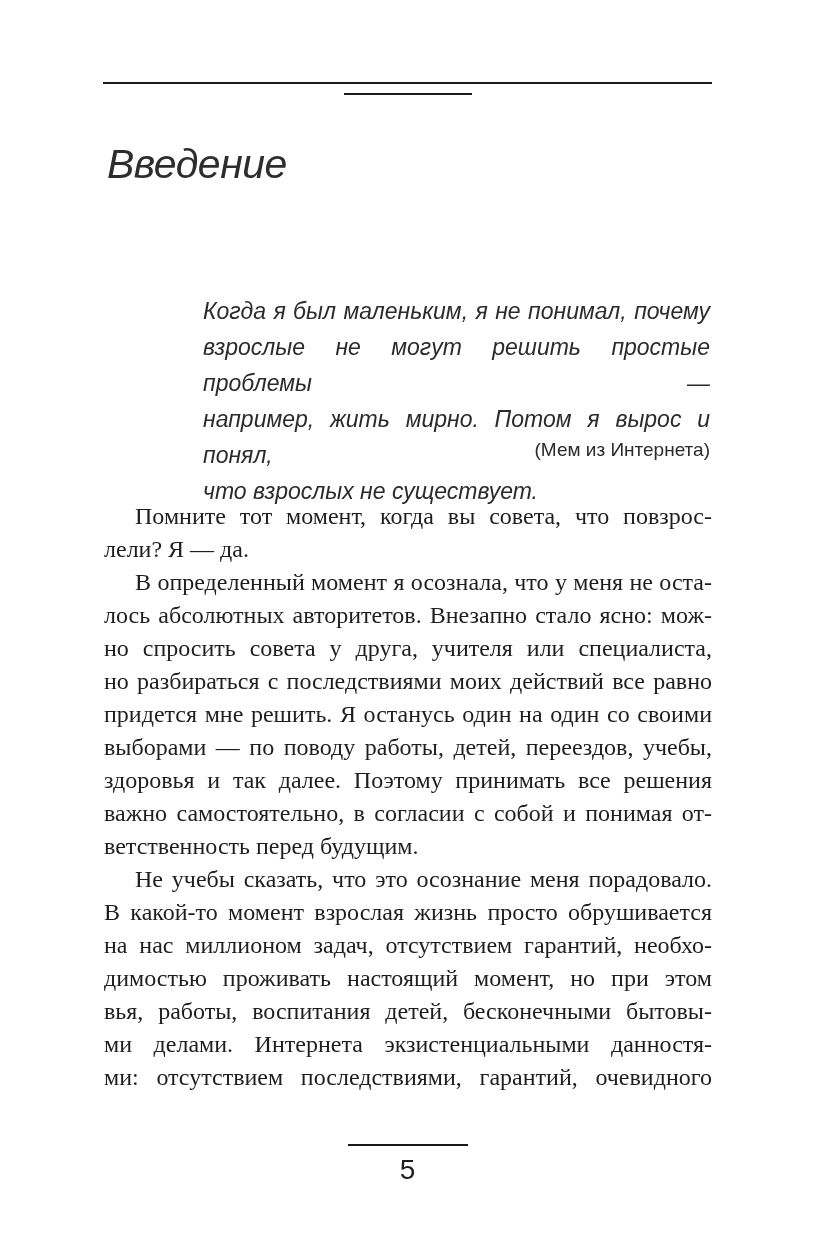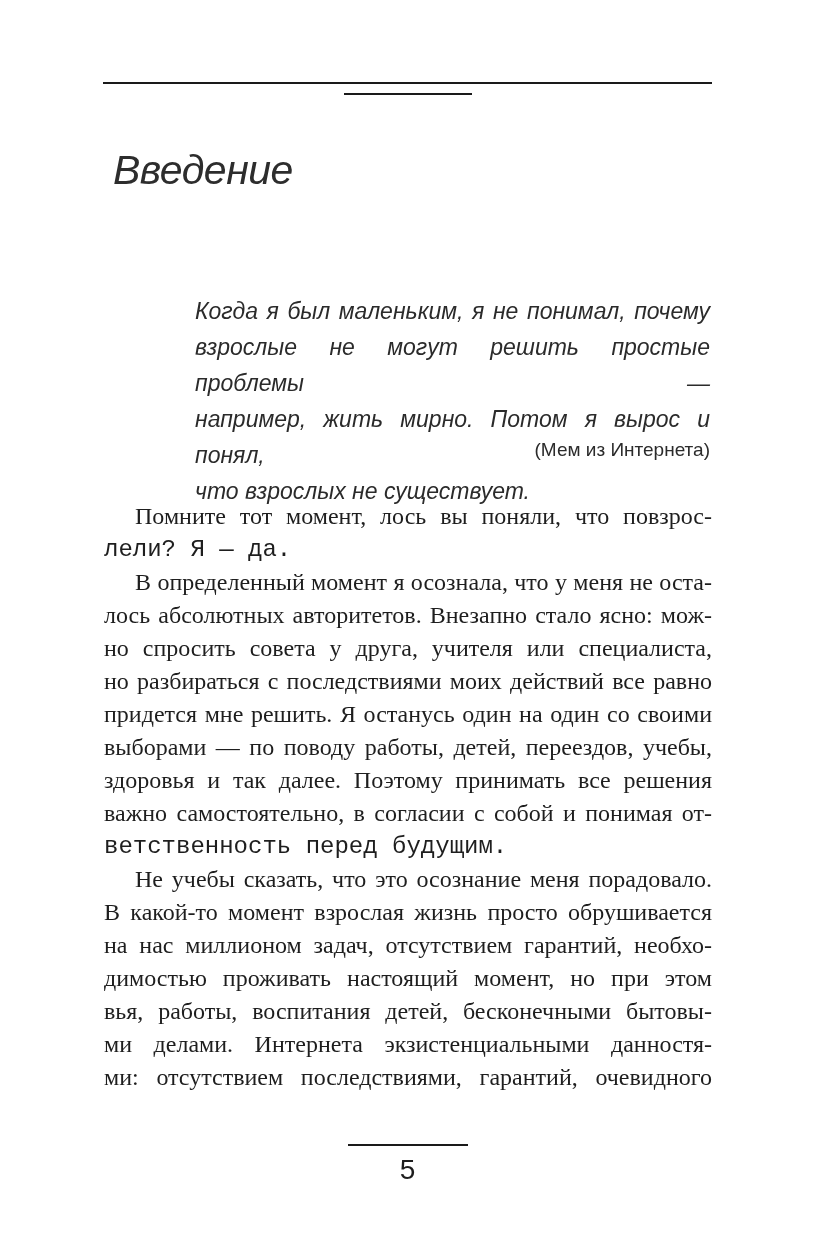--- a/index.html
+++ b/index.html
@@ -33,21 +33,21 @@
   }
   .rule-short-bottom {
     left: 348px;
     top: 1144px;
     width: 120px;
   }
   .chapter-title {
     position: absolute;
     left: 103px;
     top: 137px;
-    margin: 10px;
+    margin: 4px;
     font-family: "Liberation Sans", sans-serif;
     font-style: italic;
     font-weight: 400;
     font-size: 41px;
     letter-spacing: -0.5px;
     color: #2d2d2d;
     text-align: center;
   }
   .epigraph {
     position: absolute;
@@ -56,20 +56,21 @@
     width: 515px;
     font-family: "Liberation Sans", sans-serif;
     font-style: italic;
     font-size: 23px;
     line-height: 36px;
     color: #2b2b2b;
   }
   .eline {
     text-align: justify;
     text-align-last: justify;
+    margin-left: 8px;
   }
   .eline.last {
     text-align: left;
     text-align-last: left;
   }
   .attribution {
     position: absolute;
     left: 195px;
     top: 436px;
     width: 515px;
@@ -94,21 +95,20 @@
     text-align-last: justify;
     height: 33px;
     overflow: hidden;
   }
   .bline.indent {
     text-indent: 31px;
   }
   .bline.end {
     text-align: left;
     text-align-last: left;
-    font-family: Liberation Mono, monospace;
   }
   .page-number {
     position: absolute;
     left: 0;
     top: 1154px;
     width: 815px;
     text-align: center;
     font-family: "Liberation Sans", sans-serif;
     font-size: 28px;
     color: #1d1d1d;
@@ -127,21 +127,21 @@
   <div class="epigraph">
     <div class="eline">Когда я был маленьким, я не понимал, почему</div>
     <div class="eline">взрослые не могут решить простые проблемы —</div>
     <div class="eline">например, жить мирно. Потом я вырос и понял,</div>
     <div class="eline last">что взрослых не существует.</div>
   </div>
 
   <div class="attribution">(Мем из Интернета)</div>
 
   <div class="body-text">
-    <div class="bline indent">Помните тот момент, лось вы поняли, что повзрос-</div>
+    <div class="bline indent">Помните тот момент, когда вы совета, что повзрос-</div>
     <div class="bline end">лели? Я — да.</div>
 
     <div class="bline indent">В определенный момент я осознала, что у меня не оста-</div>
     <div class="bline">лось абсолютных авторитетов. Внезапно стало ясно: мож-</div>
     <div class="bline">но спросить совета у друга, учителя или специалиста,</div>
     <div class="bline">но разбираться с последствиями моих действий все равно</div>
     <div class="bline">придется мне решить. Я останусь один на один со своими</div>
     <div class="bline">выборами — по поводу работы, детей, переездов, учебы,</div>
     <div class="bline">здоровья и так далее. Поэтому принимать все решения</div>
     <div class="bline">важно самостоятельно, в согласии с собой и понимая от-</div>

